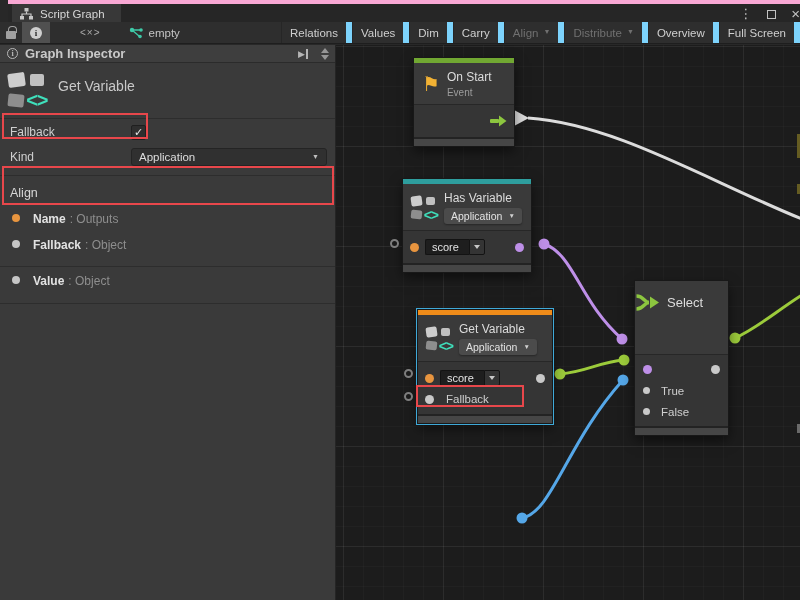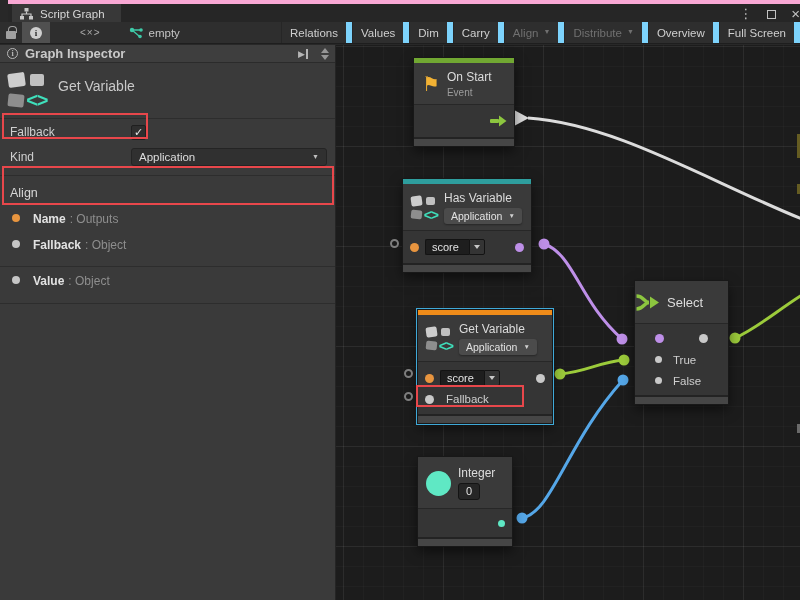--- a/index.html
+++ b/index.html
@@ -372,48 +372,33 @@
 
     <div class="node" style="left:299px; top:236px; width:93px;">
       <div class="n-header" style="padding:12px 0 11px;">
         <svg width="25" height="19" viewBox="0 0 25 19">
           <path d="M1.5 3 C 9 3 9 9.5 14 9.5" stroke="#8CC63F" stroke-width="3.4" fill="none"></path>
           <path d="M1.5 16 C 9 16 9 9.5 14 9.5" stroke="#8CC63F" stroke-width="3.4" fill="none"></path>
           <polygon points="15,3.5 24,9.5 15,15.5" fill="#8CC63F"></polygon>
         </svg>
         <span class="n-title" style="font-size:13px">Select</span>
       </div>
-      <div class="n-body" style="padding:4px 20px;">
+      <div class="n-body" style="padding:4px 8px;margin-top:31px;">
         <div class="n-row" style="height:21px">
           <span class="ndot purple"></span>
           <span class="spacer"></span>
           <span class="ndot gray"></span>
         </div>
         <div class="n-row" style="height:21px">
           <span class="ndot gray sm"></span>
           <span class="node-port-label" style="margin-left:5px">True</span>
         </div>
         <div class="n-row" style="height:21px">
           <span class="ndot gray sm"></span>
           <span class="node-port-label" style="margin-left:5px">False</span>
         </div>
       </div>
       <div class="n-footer"></div>
     </div>
 
-    <div class="node" style="left:82px; top:412px; width:94px;">
-      <div class="n-header" style="padding:9px 8px 8px;">
-        <span class="int-circle"></span>
-        <span class="n-col">
-          <span class="n-title">Integer</span>
-          <span class="val-box">0</span>
-        </span>
-      </div>
-      <div class="n-body">
-          <div class="n-row" style="justify-content:flex-end; height:18px;">
-        <span class="ndot teal sm"></span>
-      </div>
-        </div>
-      <div class="n-footer"></div>
-    </div>
 
   </div>
 </div>
 
 </body></html>

